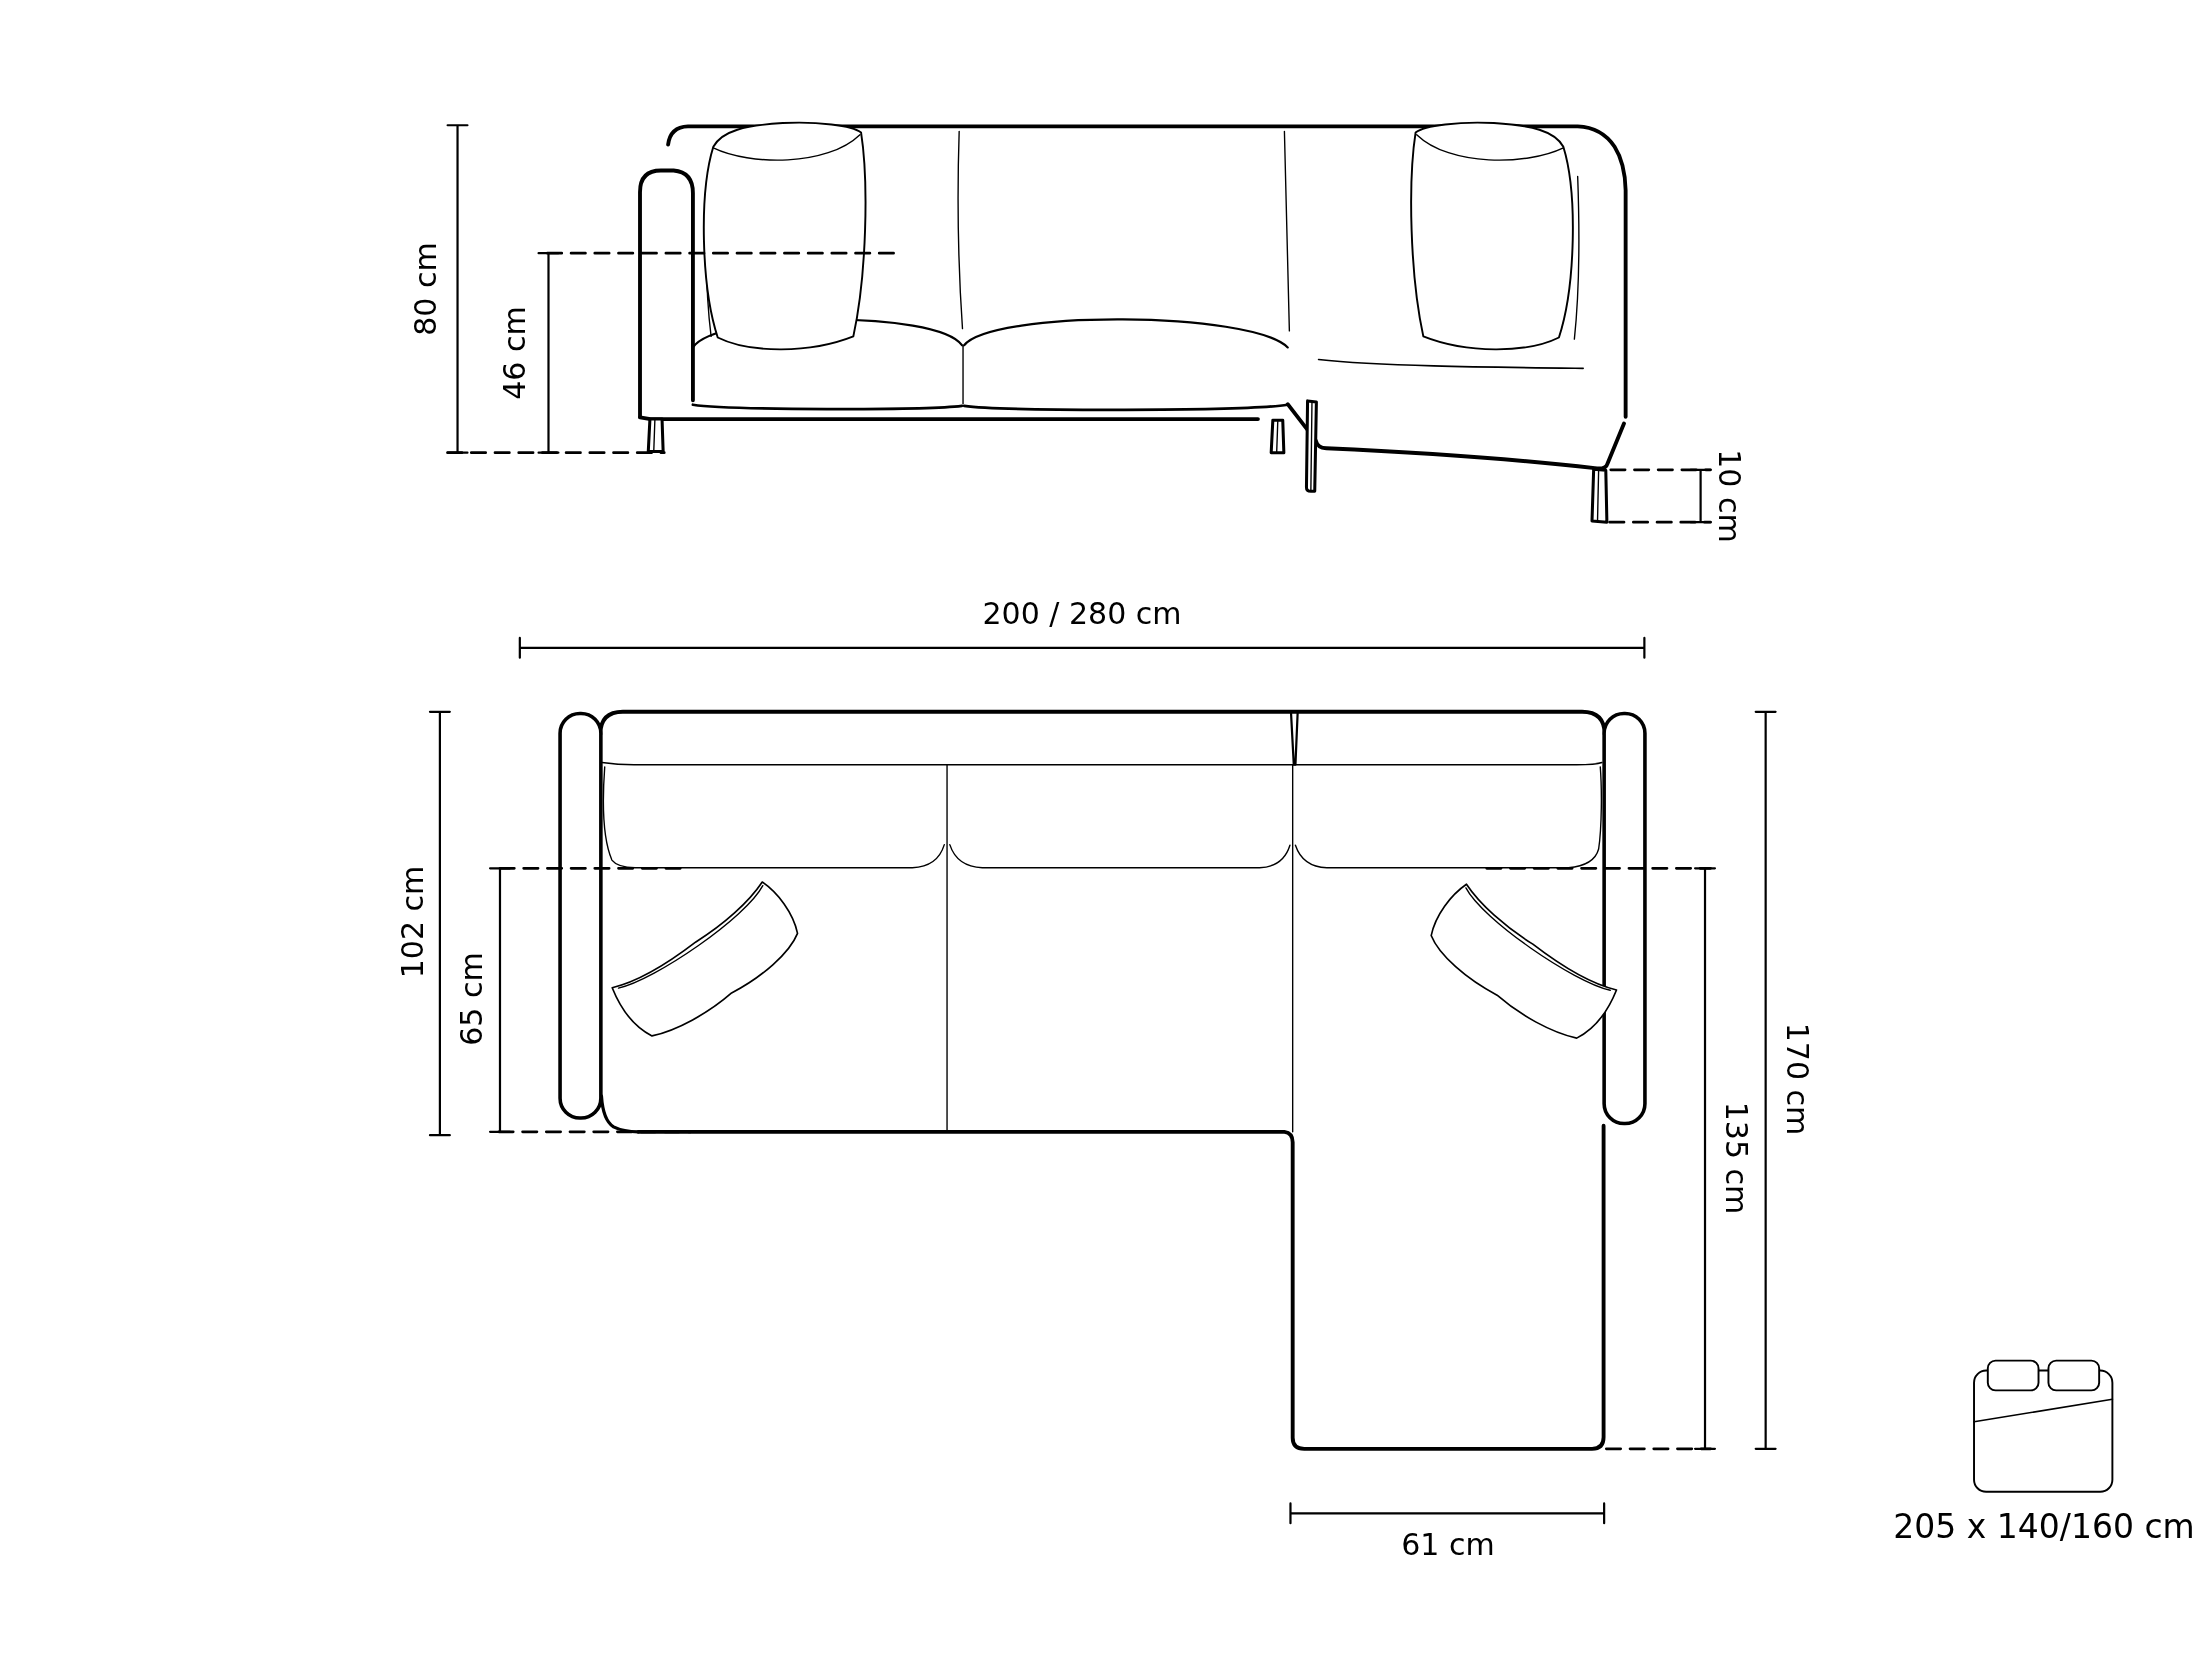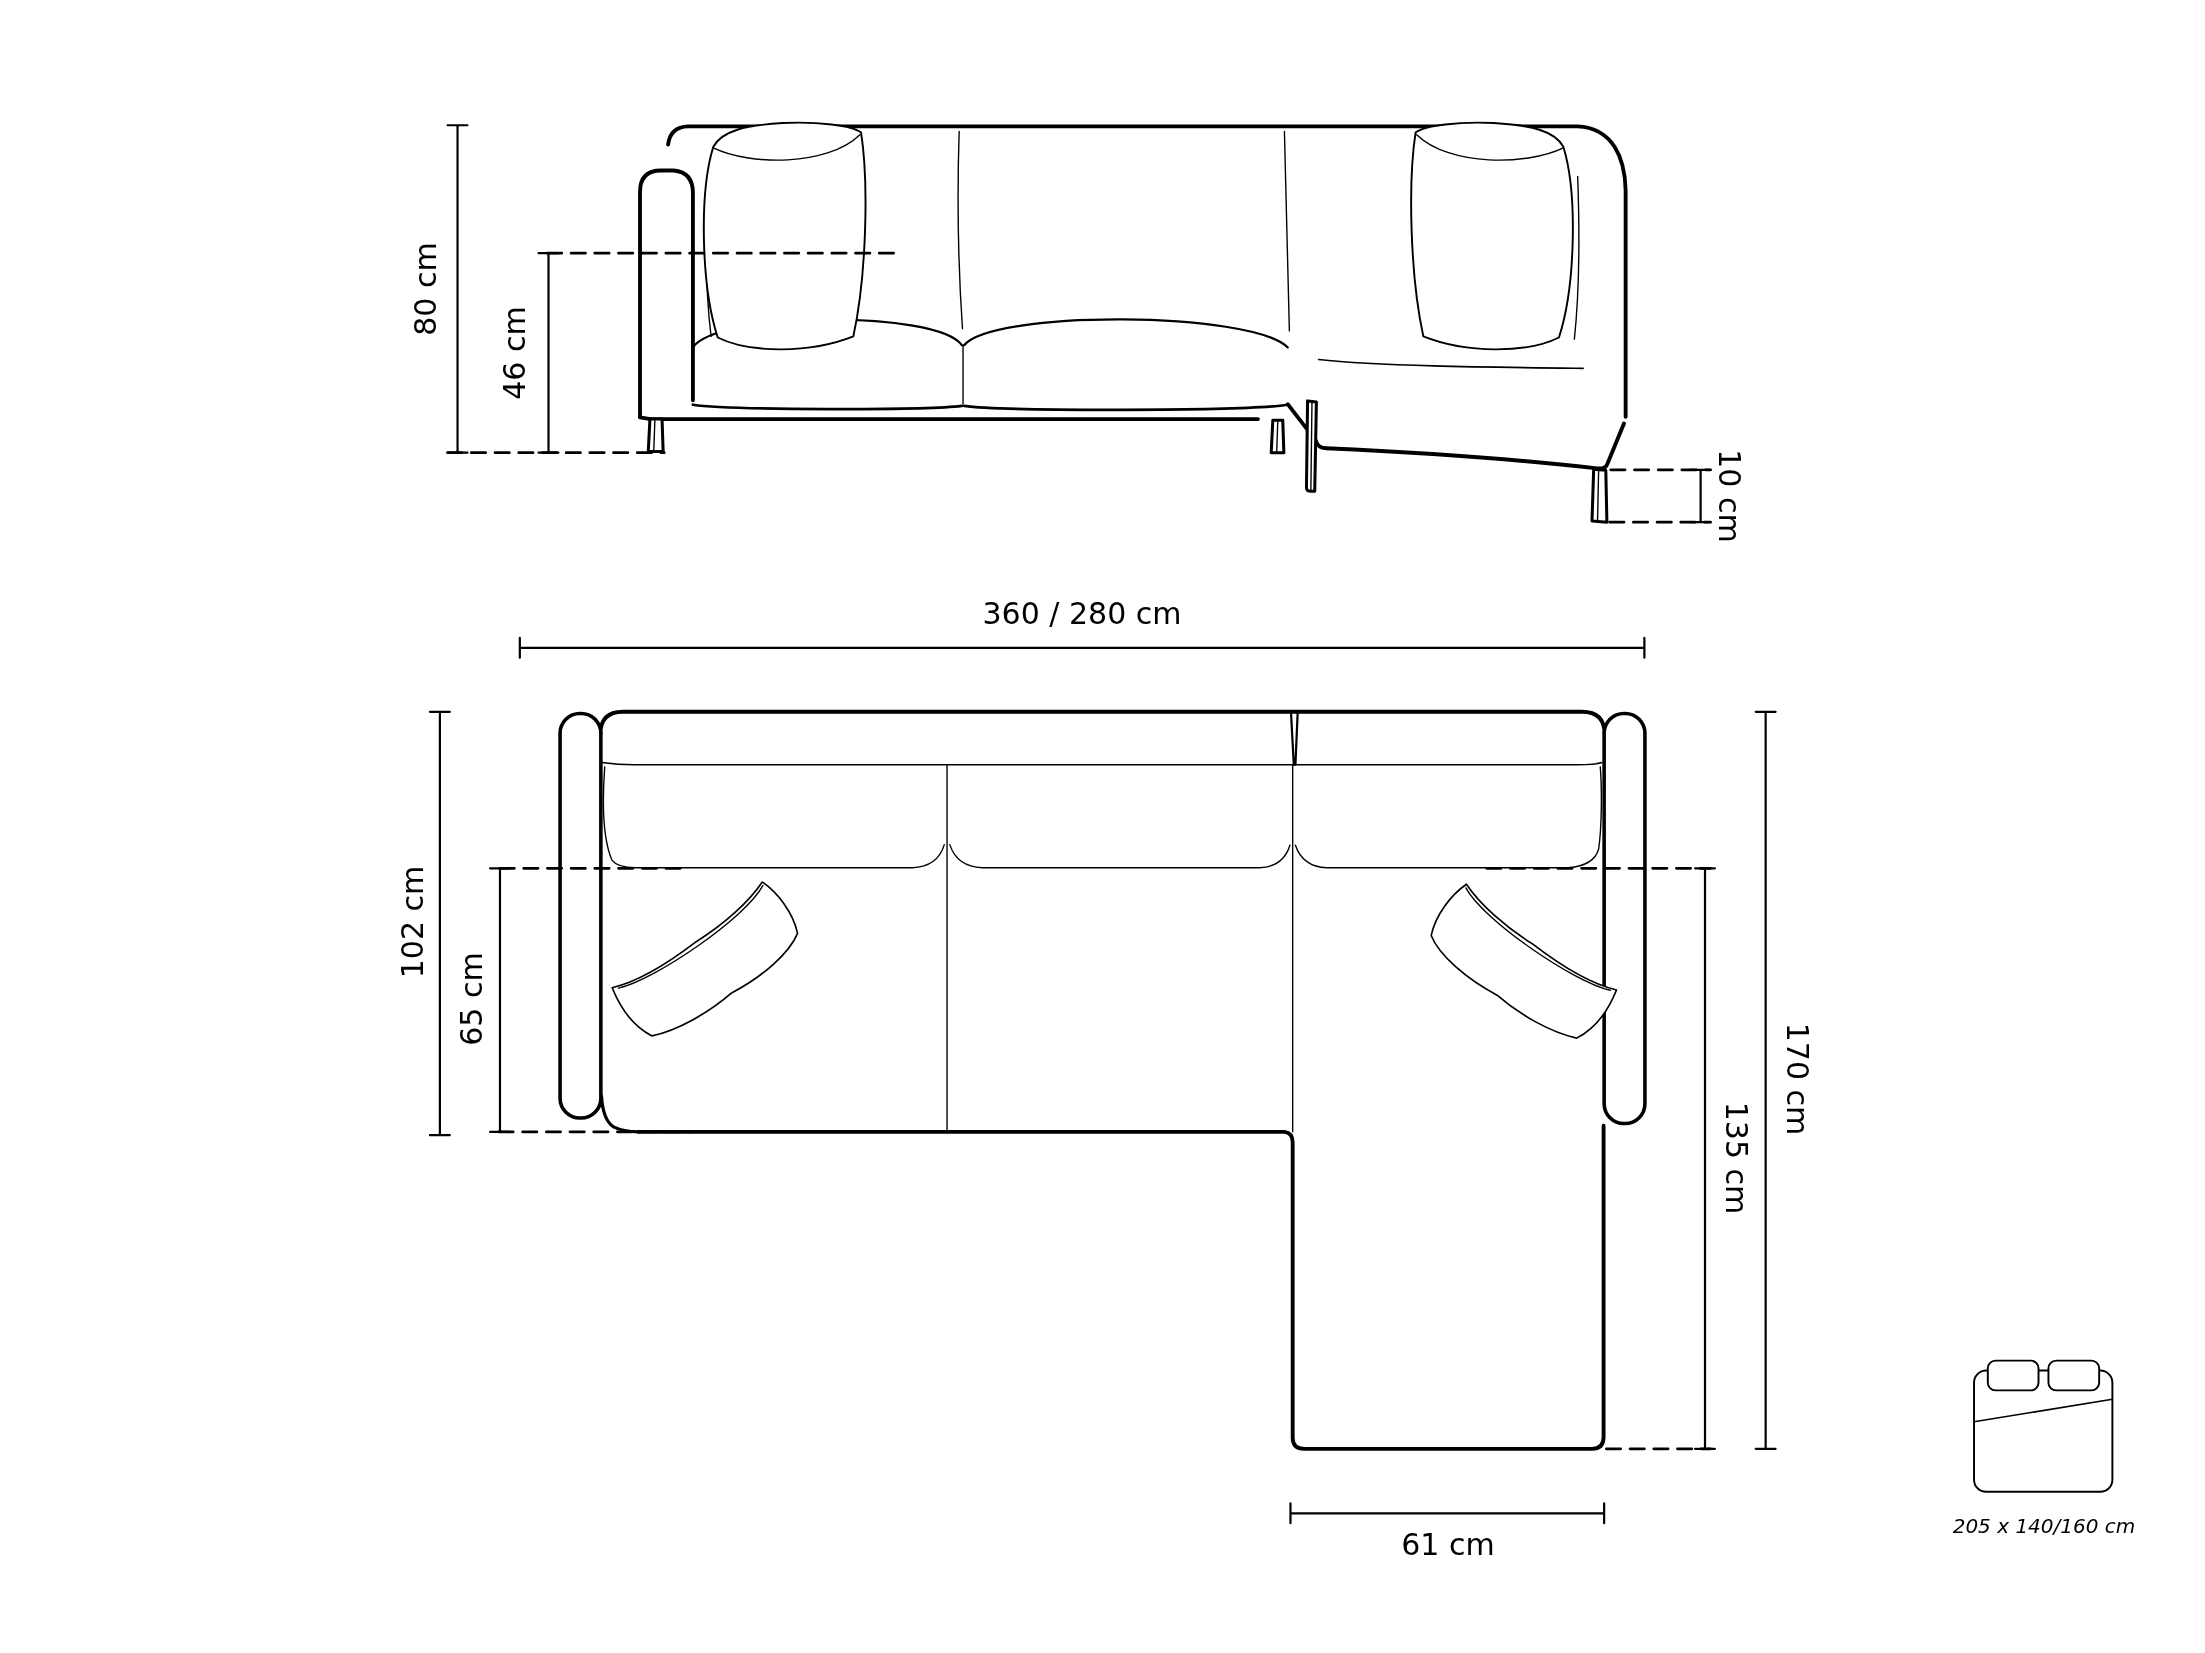--- a/index.html
+++ b/index.html
@@ -19,21 +19,21 @@
   .dim-label{
     position:absolute;
     color:var(--text);
     font-size:30px;
     letter-spacing:0px;
     white-space:nowrap;
     transform:translate(-50%,-50%);
   }
   .dim-label.rot-ccw{transform:translate(-50%,-50%) rotate(-90deg);}
   .dim-label.rot-cw{transform:translate(-50%,-50%) rotate(90deg);}
-  .bed-label{font-size:20px;font-style:italic;}
+  .bed-label{font-size:33px;}
 </style>
 </head>
 <body>
 
 <div id="stage">
 
   <svg id="drawing" width="2205" height="1654" viewBox="0 0 4000 3000" fill="none" stroke="#000" stroke-linecap="round" stroke-linejoin="round">
 
     <g>
 
@@ -139,21 +139,21 @@
       <rect x="3606" y="2468" width="92" height="54" rx="14"></rect>
       <rect x="3716" y="2468" width="92" height="54" rx="14"></rect>
       <path fill="none" stroke-width="3" d="M 3581,2579 L 3832,2538"></path>
     </g>
   </svg>
 
   <div class="dim-label rot-ccw" style="left:425px;top:289px;">80 cm</div>
   <div class="dim-label rot-ccw" style="left:514px;top:353px;">46 cm</div>
   <div class="dim-label rot-cw" style="left:1729px;top:496px;">10 cm</div>
 
-  <div class="dim-label" style="left:1082px;top:613px;">360 / 280 cm</div>
+  <div class="dim-label" style="left:1082px;top:613px;">200 / 280 cm</div>
   <div class="dim-label rot-ccw" style="left:412px;top:922px;">102 cm</div>
   <div class="dim-label rot-ccw" style="left:471px;top:999px;">65 cm</div>
   <div class="dim-label rot-cw" style="left:1797px;top:1079px;">170 cm</div>
   <div class="dim-label rot-cw" style="left:1736px;top:1158px;">135 cm</div>
   <div class="dim-label" style="left:1448px;top:1544px;">61 cm</div>
 
   <div class="dim-label bed-label" style="left:2044px;top:1526px;">205 x 140/160 cm</div>
 </div>
 
 

